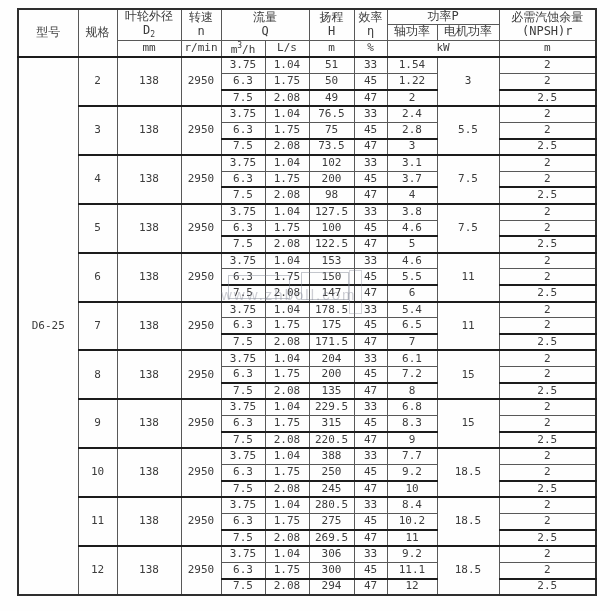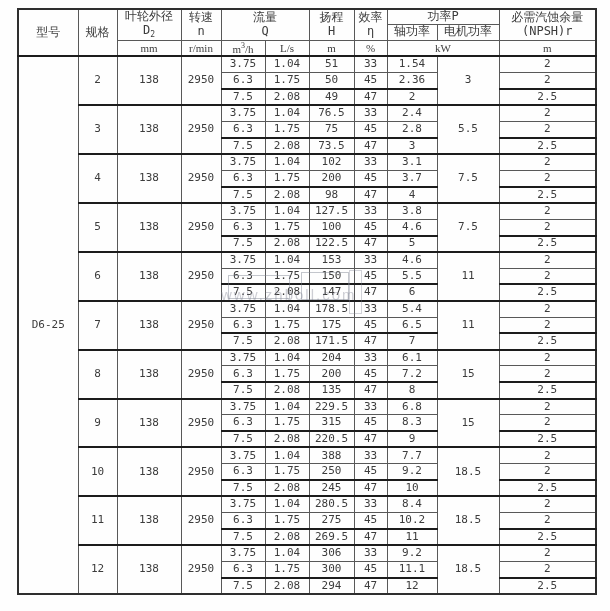--- a/index.html
+++ b/index.html
@@ -15,21 +15,21 @@
     border:1px solid #585858;
     text-align:center;vertical-align:middle;
     padding:0;font-weight:normal;line-height:1.15;
     overflow:hidden;white-space:nowrap;
   }
   thead th{font-size:12px;margin-left:28px;}
   thead{border-bottom:2px solid #1c1c1c;}
   tr.h-a{height:15px;}
   tr.h-b{height:16px;}
   tr.h-c{height:16px;}
-  tr.h-c th{font-size:11px;font-family:Liberation Serif, serif;}
+  tr.h-c th{font-size:11px;}
   tbody tr{height:16.3px;}
   sub,sup{font-size:8px;}
   tr.block-start td{border-top:2px solid #1c1c1c;}
   td.rated{border-top:2px solid #1c1c1c;}
   td.model{font-size:11px;margin-left:28px;}
   
   .wm{position:absolute;pointer-events:none;}
   .wm-url{
     left:221px;top:286px;width:250px;
     font-family:"Liberation Sans",sans-serif;
@@ -116,21 +116,21 @@
           <td>33</td>
           <td>1.54</td>
           <td rowspan="3">3</td>
           <td>2</td>
         </tr>
         <tr>
           <td>6.3</td>
           <td>1.75</td>
           <td>50</td>
           <td>45</td>
-          <td>2.36</td>
+          <td>1.22</td>
           <td>2</td>
         </tr>
         <tr>
           <td class="rated">7.5</td>
           <td class="rated">2.08</td>
           <td class="rated">49</td>
           <td class="rated">47</td>
           <td class="rated">2</td>
           <td class="rated">2.5</td>
         </tr>

